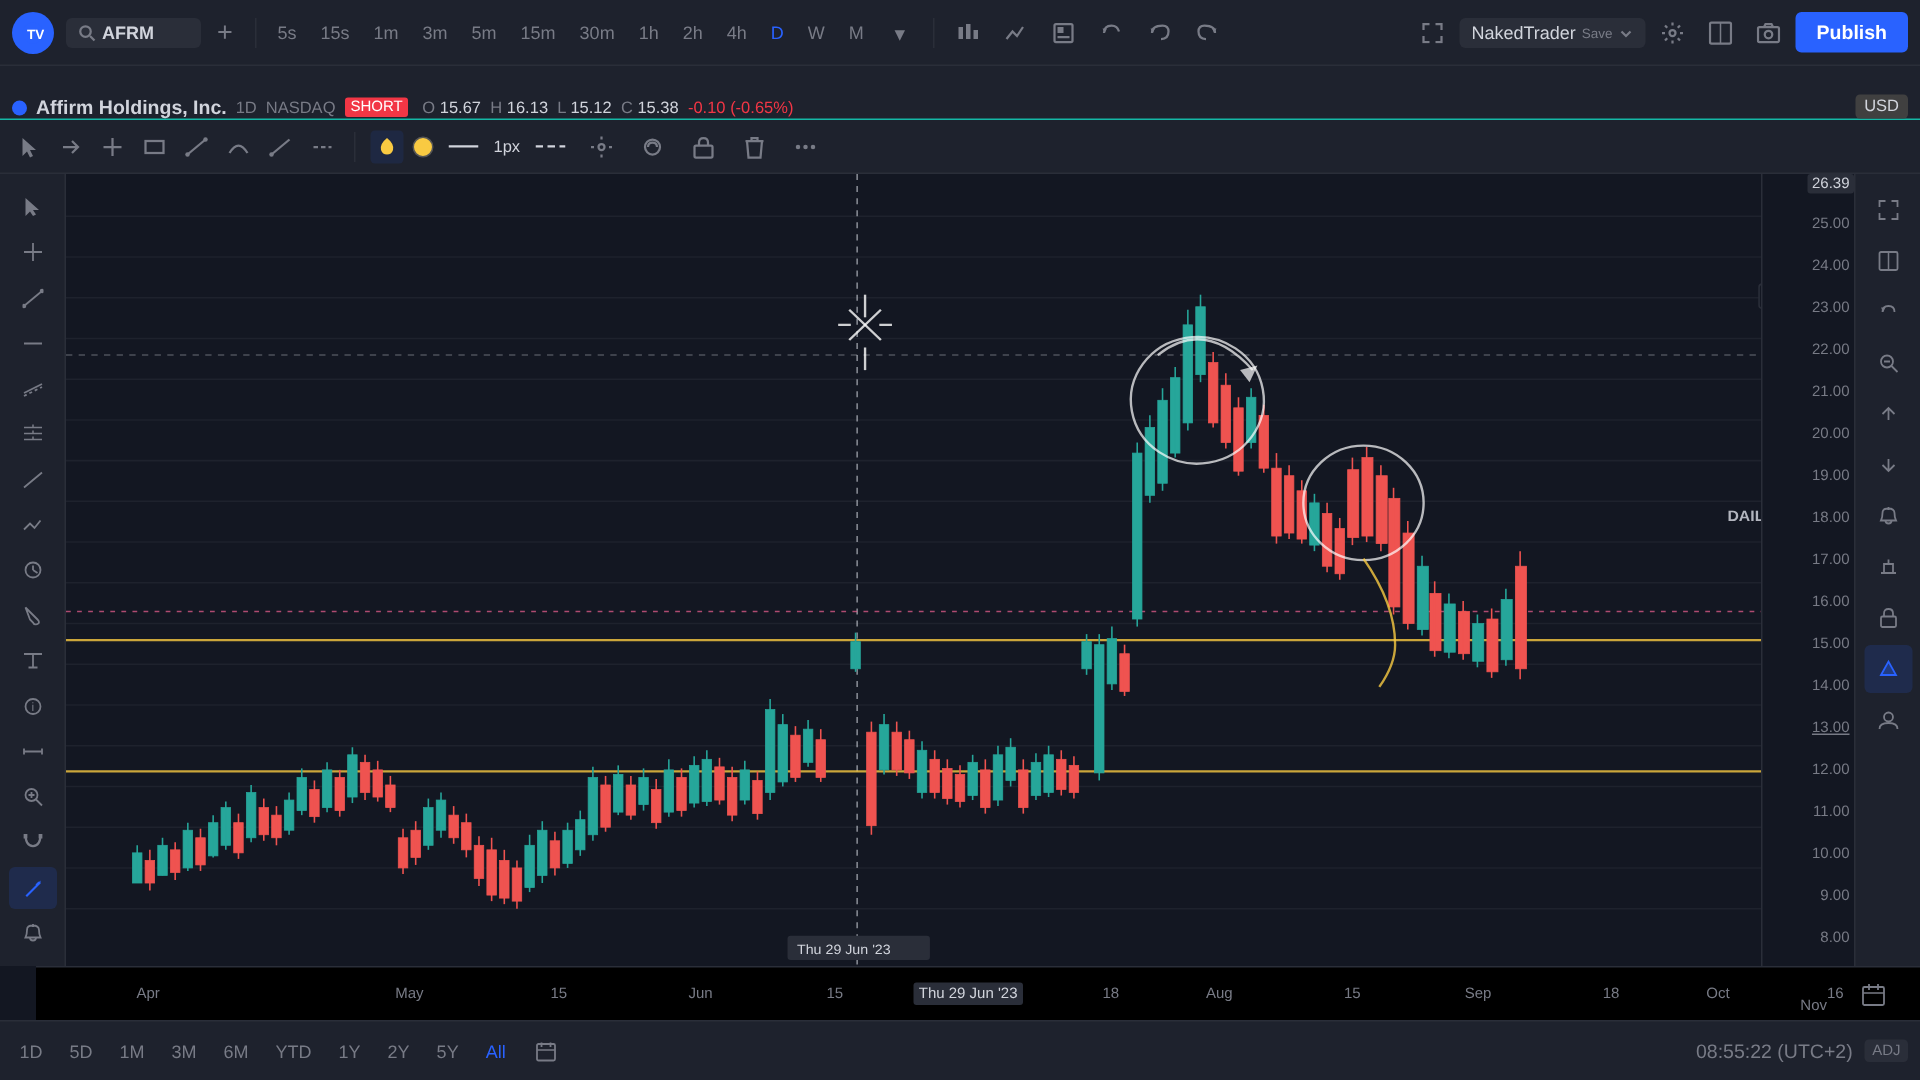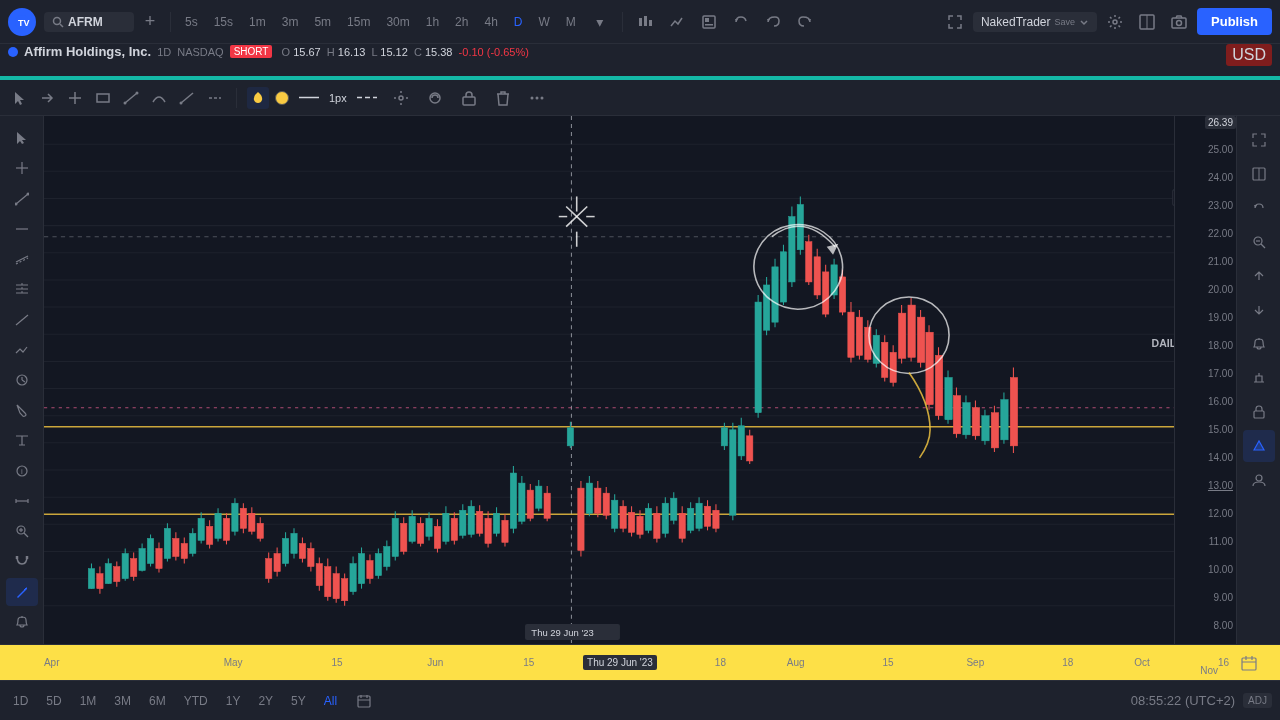--- a/index.html
+++ b/index.html
@@ -90,42 +90,42 @@
       padding: 6px 14px;
       font-size: 13px;
       font-weight: 600;
       cursor: pointer;
     }
 
     
     #symbolbar {
       height: 36px;
       background: #1e222d;
-      border-bottom: 4px solid #14b8a6;
+      border-bottom: 1px solid #14b8a6;
       display: flex;
-      align-items: flex-start;
+      align-items: flex-end;
       padding: 0 8px;
       gap: 16px;
     }
     .symbol-info { display: flex; align-items: center; gap: 6px; }
     .symbol-dot { width: 10px; height: 10px; background: #2962ff; border-radius: 50%; }
     .symbol-name { color: #d1d4dc; font-weight: 700; font-size: 13px; }
     .exchange { color: #787b86; font-size: 11px; }
     .short-flag { background: #f23645; color: #fff; font-size: 10px; padding: 1px 4px; border-radius: 2px; }
     .ohlc { color: #787b86; font-size: 11px; }
     .ohlc .val { color: #d1d4dc; }
     .ohlc .neg { color: #f23645; margin-top: 16px; }
     .currency-btn {
       margin-left: auto;
-      background: #7f1d1d;
+      background: #404040;
       border: none;
       border-radius: 3px;
       color: #d1d4dc;
       padding: 2px 6px;
-      font-size: 16px;
+      font-size: 11px;
       cursor: pointer;
     }
 
     
     #drawing-bar {
       height: 36px;
       background: #1e222d;
       border-bottom: 1px solid #2a2e39;
       display: flex;
       align-items: center;
@@ -977,21 +977,21 @@
     </button>
     <button class="side-btn">
       <svg width="14" height="14" viewBox="0 0 14 14" fill="none">
           <circle cx="7" cy="5" r="3" stroke="#787b86" stroke-width="1.2" fill="none"></circle>
           <path d="M1 13 Q1 9 7 9 Q13 9 13 13" stroke="#787b86" stroke-width="1.2" fill="none"></path>
         </svg>
     </button>
   </div>
 </div>
 
-<div id="time-axis" style="height:36px;background:#fde047;border-top:1px solid #2a2e39;display:flex;align-items:center;padding:0 0 0 20px;position:relative;overflow:hidden;">
+<div id="time-axis" style="height:36px;background:#000000;border-top:1px solid #2a2e39;display:flex;align-items:center;padding:0 0 0 44px;position:relative;overflow:hidden;margin-left:24px;">
   <div style="flex:1;display:flex;align-items:center;position:relative;height:100%;margin-right:62px;">
     <span style="position:absolute;left:2%;color:#787b86;font-size:10px;">Apr</span>
     <span style="position:absolute;left:17%;color:#787b86;font-size:10px;text-align:right;">May</span>
     <span style="position:absolute;left:26%;color:#787b86;font-size:10px;">15</span>
     <span style="position:absolute;left:34%;color:#787b86;font-size:10px;">Jun</span>
     <span style="position:absolute;left:42%;color:#787b86;font-size:10px;">15</span>
     <span style="position:absolute;left:47%;background:#2a2e39;color:#d1d4dc;font-size:10px;padding:2px 4px;border-radius:2px;white-space:nowrap;">Thu 29 Jun '23</span>
     <span style="position:absolute;left:58%;color:#787b86;font-size:10px;">18</span>
     <span style="position:absolute;left:64%;color:#787b86;font-size:10px;">Aug</span>
     <span style="position:absolute;left:72%;color:#787b86;font-size:10px;">15</span>

